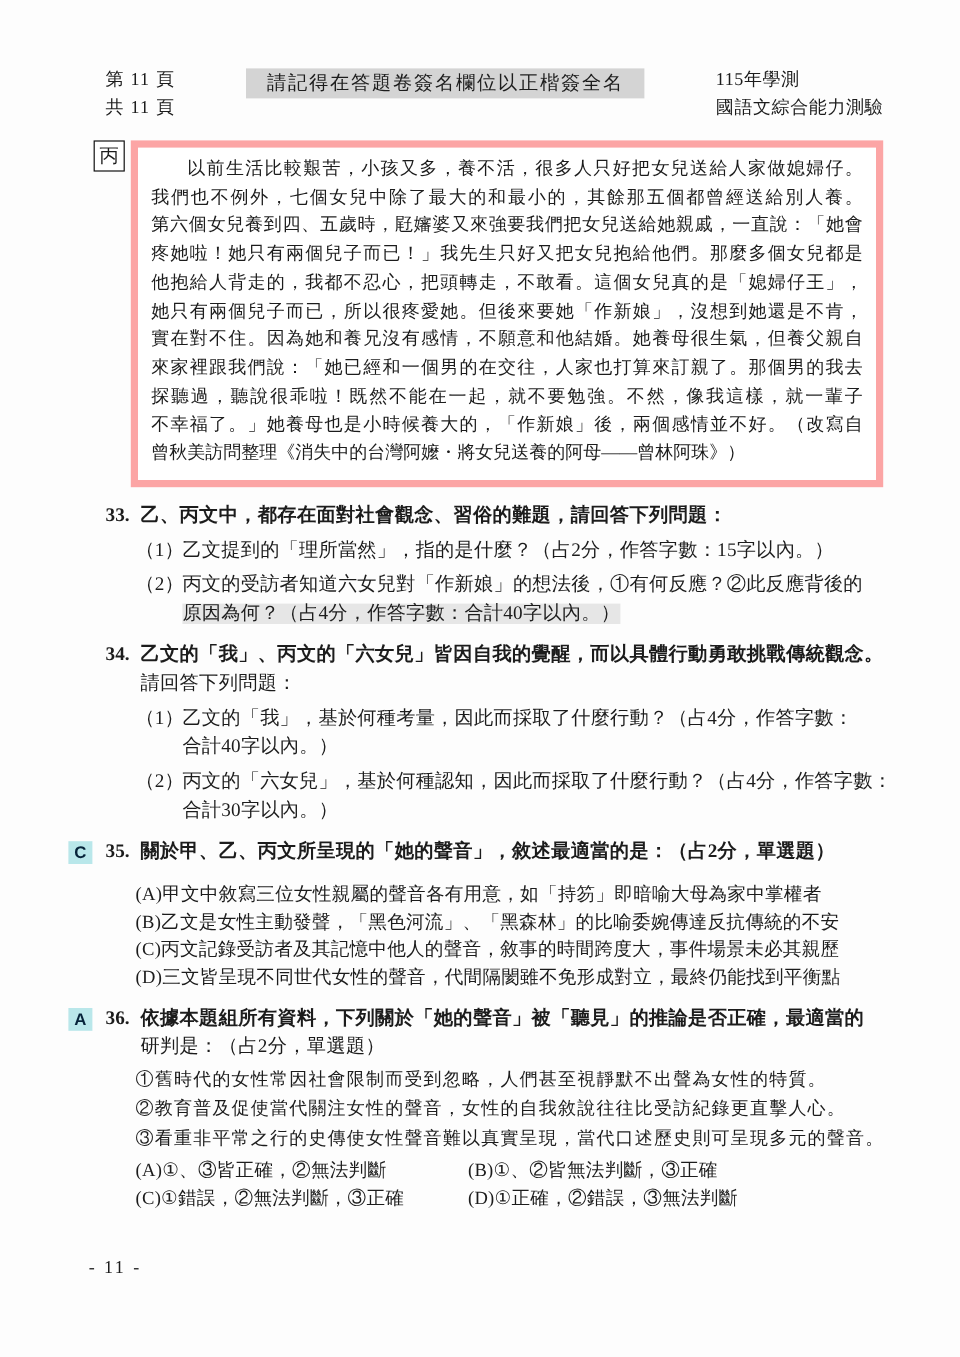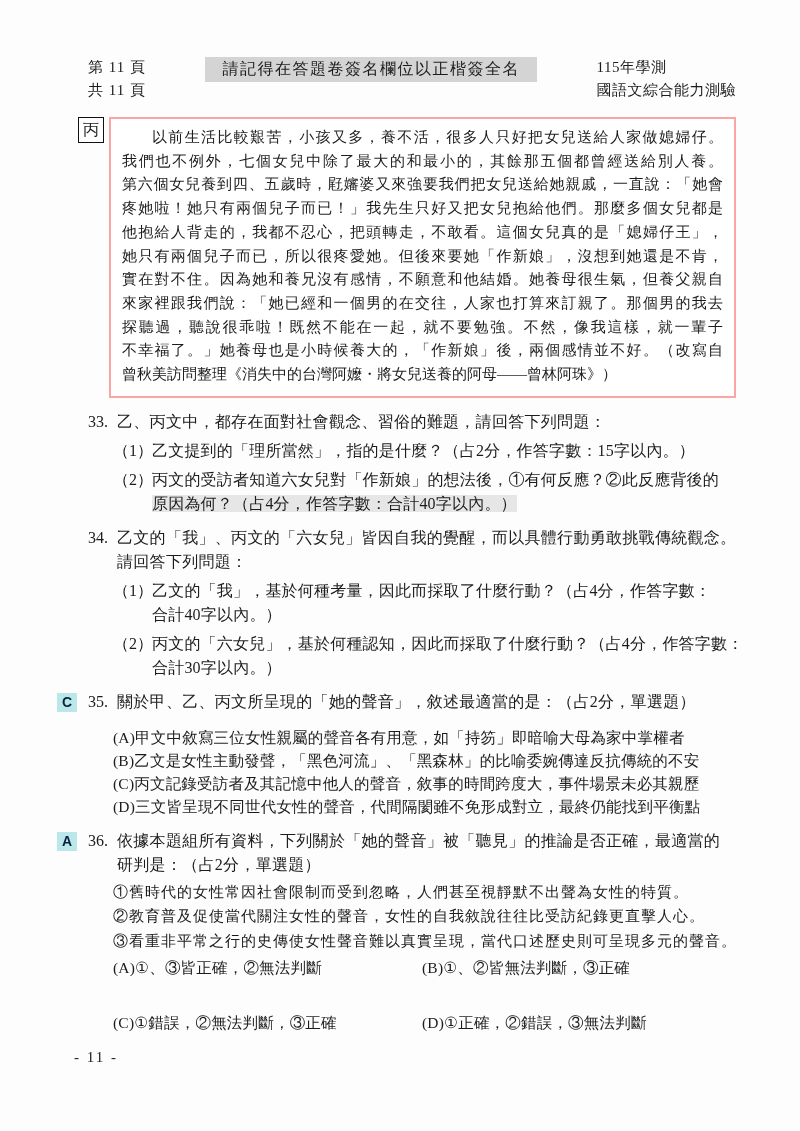--- a/index.html
+++ b/index.html
@@ -31,52 +31,52 @@
   
   .content { position:absolute; top:117px; left:78px; width:658px; }
   .passage-row { display:flex; align-items:flex-start; }
   .label-box {
     flex:none; width:26px; height:26px;
     border:1.5px solid #111;
     display:flex; align-items:center; justify-content:center;
     font-size:16px; margin-right:5px; background:#fff;
   }
   .passage-box {
-    flex:1; border:2px solid #fca5a5; background:#fff;
+    flex:1; border:6px solid #fca5a5; background:#fff;
     padding:7px 11px 9px 11px;
   }
   .p-line {
     font-size:15px; line-height:23.7px;
     text-align:justify; text-align-last:justify;
   }
   .p-line.first { text-indent:2em; }
   .p-line.last  { text-align-last:left; }
 
   
   .qs { margin-top:12px; margin-left:10px; }
   .q { position:relative; margin-bottom:10px; }
-  .q-row { display:flex; align-items:flex-start; }
+  .q-row { display:flex; align-items:flex-start;font-weight:bold; }
   .q-num { flex:none; width:29px; font-size:16px; line-height:24px; }
   .q-stem { flex:1; font-size:16px; line-height:24px; letter-spacing:0.3px; white-space:nowrap; }
   .q-stem2 { margin-left:29px; font-size:16px; line-height:24px; letter-spacing:0.3px; white-space:nowrap; }
   .sub { display:flex; margin-left:25px; margin-top:5px; }
   .sub-num { flex:none; width:39px; font-size:16px; line-height:24px; }
   .sub-body { flex:1; font-size:16px; line-height:24px; letter-spacing:0.2px; }
   .sub-body div { white-space:nowrap; }
   .hl-soft { background:var(--hl-soft,#e6e6e6);text-align:center; }
 
   .opt-list { margin-left:25px; margin-top:12px; }
   .opt { font-size:15.5px; line-height:23.2px; letter-spacing:0.2px; white-space:nowrap; }
 
   .stmt-list { margin-left:25px; margin-top:3px; }
   .stmt { font-size:15px; line-height:24.5px; letter-spacing:1px; white-space:nowrap; }
 
   .opt-grid {
     margin-left:25px; margin-top:3px;
-    display:grid; grid-template-columns:277px 1fr;gap:32px;
+    display:grid; grid-template-columns:277px 1fr;
   }
   .opt-grid .opt { line-height:23px; }
 
   .marker {
     position:absolute; left:-31px; top:3px;
     min-width:20px; height:19px; padding:0 4px;
     background:var(--ans-bg,#b9e7ea);
     color:#06233a;
     font-family:"Liberation Sans","DejaVu Sans",sans-serif;
     font-weight:bold; font-size:14px; line-height:19px; text-align:center;

